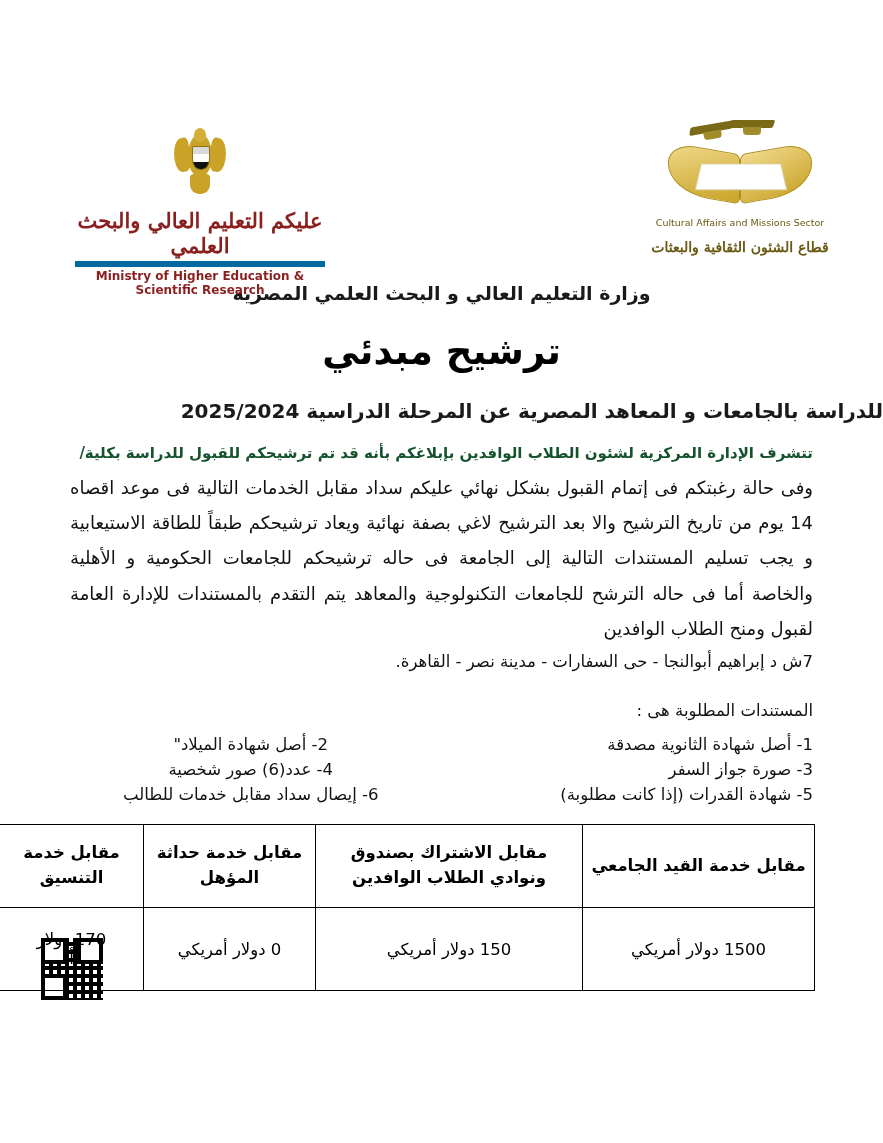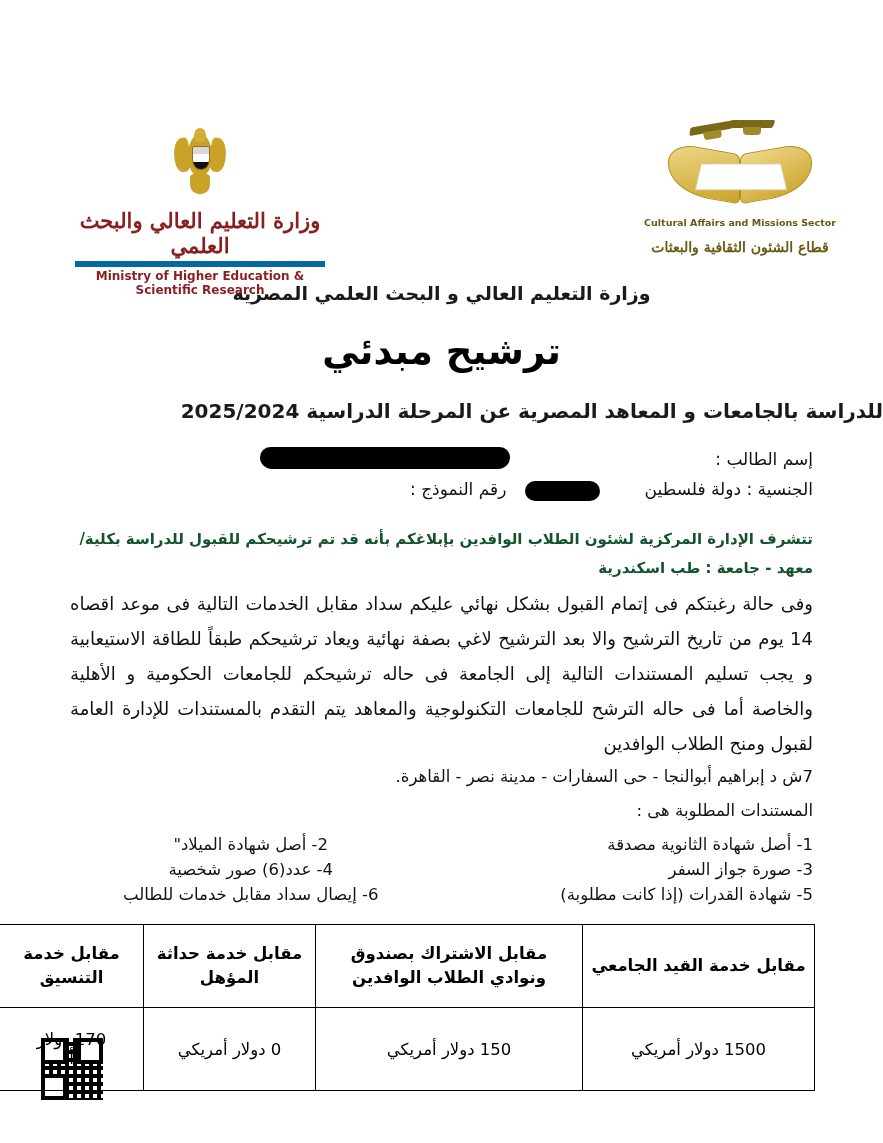--- a/index.html
+++ b/index.html
@@ -167,21 +167,21 @@
     left: 38px;
     top: 42px;
     width: 84px;
     height: 26px;
     background: #ffffff;
     border: 1px solid #d9cfa2;
     transform: perspective(60px) rotateX(18deg);
   }
   .sector-en {
     font-size: 9.5px;
-    font-weight: bold;
+    font-weight: normal;
     color: #6b5a14;
     direction: ltr;
     margin-top: 2px;
   }
   .sector-ar {
     font-family: "DejaVu Serif", serif;
     font-size: 14px;
     font-weight: bold;
     color: #6b5a14;
     direction: rtl;
@@ -265,21 +265,21 @@
     text-align: justify;
     margin-top: 2px;
   }
   .addr {
     font-size: 16.5px;
     color: #111;
   }
   .docs-head {
     font-size: 16.5px;
     color: #111;
-    margin-top: 2px;
+    margin-top: 17px;
   }
   .docs-grid {
     display: grid;
     grid-template-columns: 1fr 1fr;
     column-gap: 20px;
     row-gap: 6px;
     margin-top: 8px;
     padding: 0 70px;
     font-size: 16.5px;
     color: #111;
@@ -370,47 +370,34 @@
 
     <div class="logo-right">
       <div class="eagle">
         <div class="wingL"></div>
         <div class="wingR"></div>
         <div class="body"></div>
         <div class="head"></div>
         <div class="shield"></div>
         <div class="tail"></div>
       </div>
-      <div class="ministry-ar">وزارة التعليم العالي والبحث العلمي</div>
+      <div class="ministry-ar">عليكم التعليم العالي والبحث العلمي</div>
       <div><span class="ministry-en">Ministry of Higher Education &amp; Scientific Research</span></div>
     </div>
   </div>
 
   <div class="title-block">
     <div class="t-ministry">وزارة التعليم العالي و البحث العلمي المصرية</div>
     <div class="t-main">ترشيح مبدئي</div>
     <div class="t-sub">للدراسة بالجامعات و المعاهد المصرية عن المرحلة الدراسية 2025/2024</div>
   </div>
 
-  <div class="fields">
-    <div class="field-row">
-      <span class="field-label">إسم الطالب :</span>
-      <span class="redaction red-name"></span>
-    </div>
-    <div class="field-row">
-      <span class="field-label">الجنسية :</span>
-      <span class="field-label">دولة فلسطين</span>
-      <span class="field-mid">رقم النموذج :</span>
-      <span class="redaction red-model"></span>
-    </div>
-  </div>
 
   <div class="body-text">
     <div class="lead">تتشرف الإدارة المركزية لشئون الطلاب الوافدين بإبلاغكم بأنه قد تم ترشيحكم للقبول للدراسة بكلية/</div>
-    <div class="lead">معهد - جامعة : طب اسكندرية</div>
     <div class="para">وفى حالة رغبتكم فى إتمام القبول بشكل نهائي عليكم سداد مقابل الخدمات التالية فى موعد اقصاه 14 يوم من تاريخ الترشيح والا بعد الترشيح لاغي بصفة نهائية ويعاد ترشيحكم طبقاً للطاقة الاستيعابية و يجب تسليم المستندات التالية إلى الجامعة فى حاله ترشيحكم للجامعات الحكومية و الأهلية والخاصة أما فى حاله الترشح للجامعات التكنولوجية والمعاهد يتم التقدم بالمستندات للإدارة العامة لقبول ومنح الطلاب الوافدين</div>
     <div class="addr">7ش د إبراهيم أبوالنجا - حى السفارات - مدينة نصر - القاهرة.</div>
     <div class="docs-head">المستندات المطلوبة هى :</div>
   </div>
 
   <div class="docs-grid">
     <div class="doc-item">1- أصل شهادة الثانوية مصدقة</div>
     <div class="doc-item col2">2- أصل شهادة الميلاد"</div>
     <div class="doc-item">3- صورة جواز السفر</div>
     <div class="doc-item col2">4- عدد(6) صور شخصية</div>

